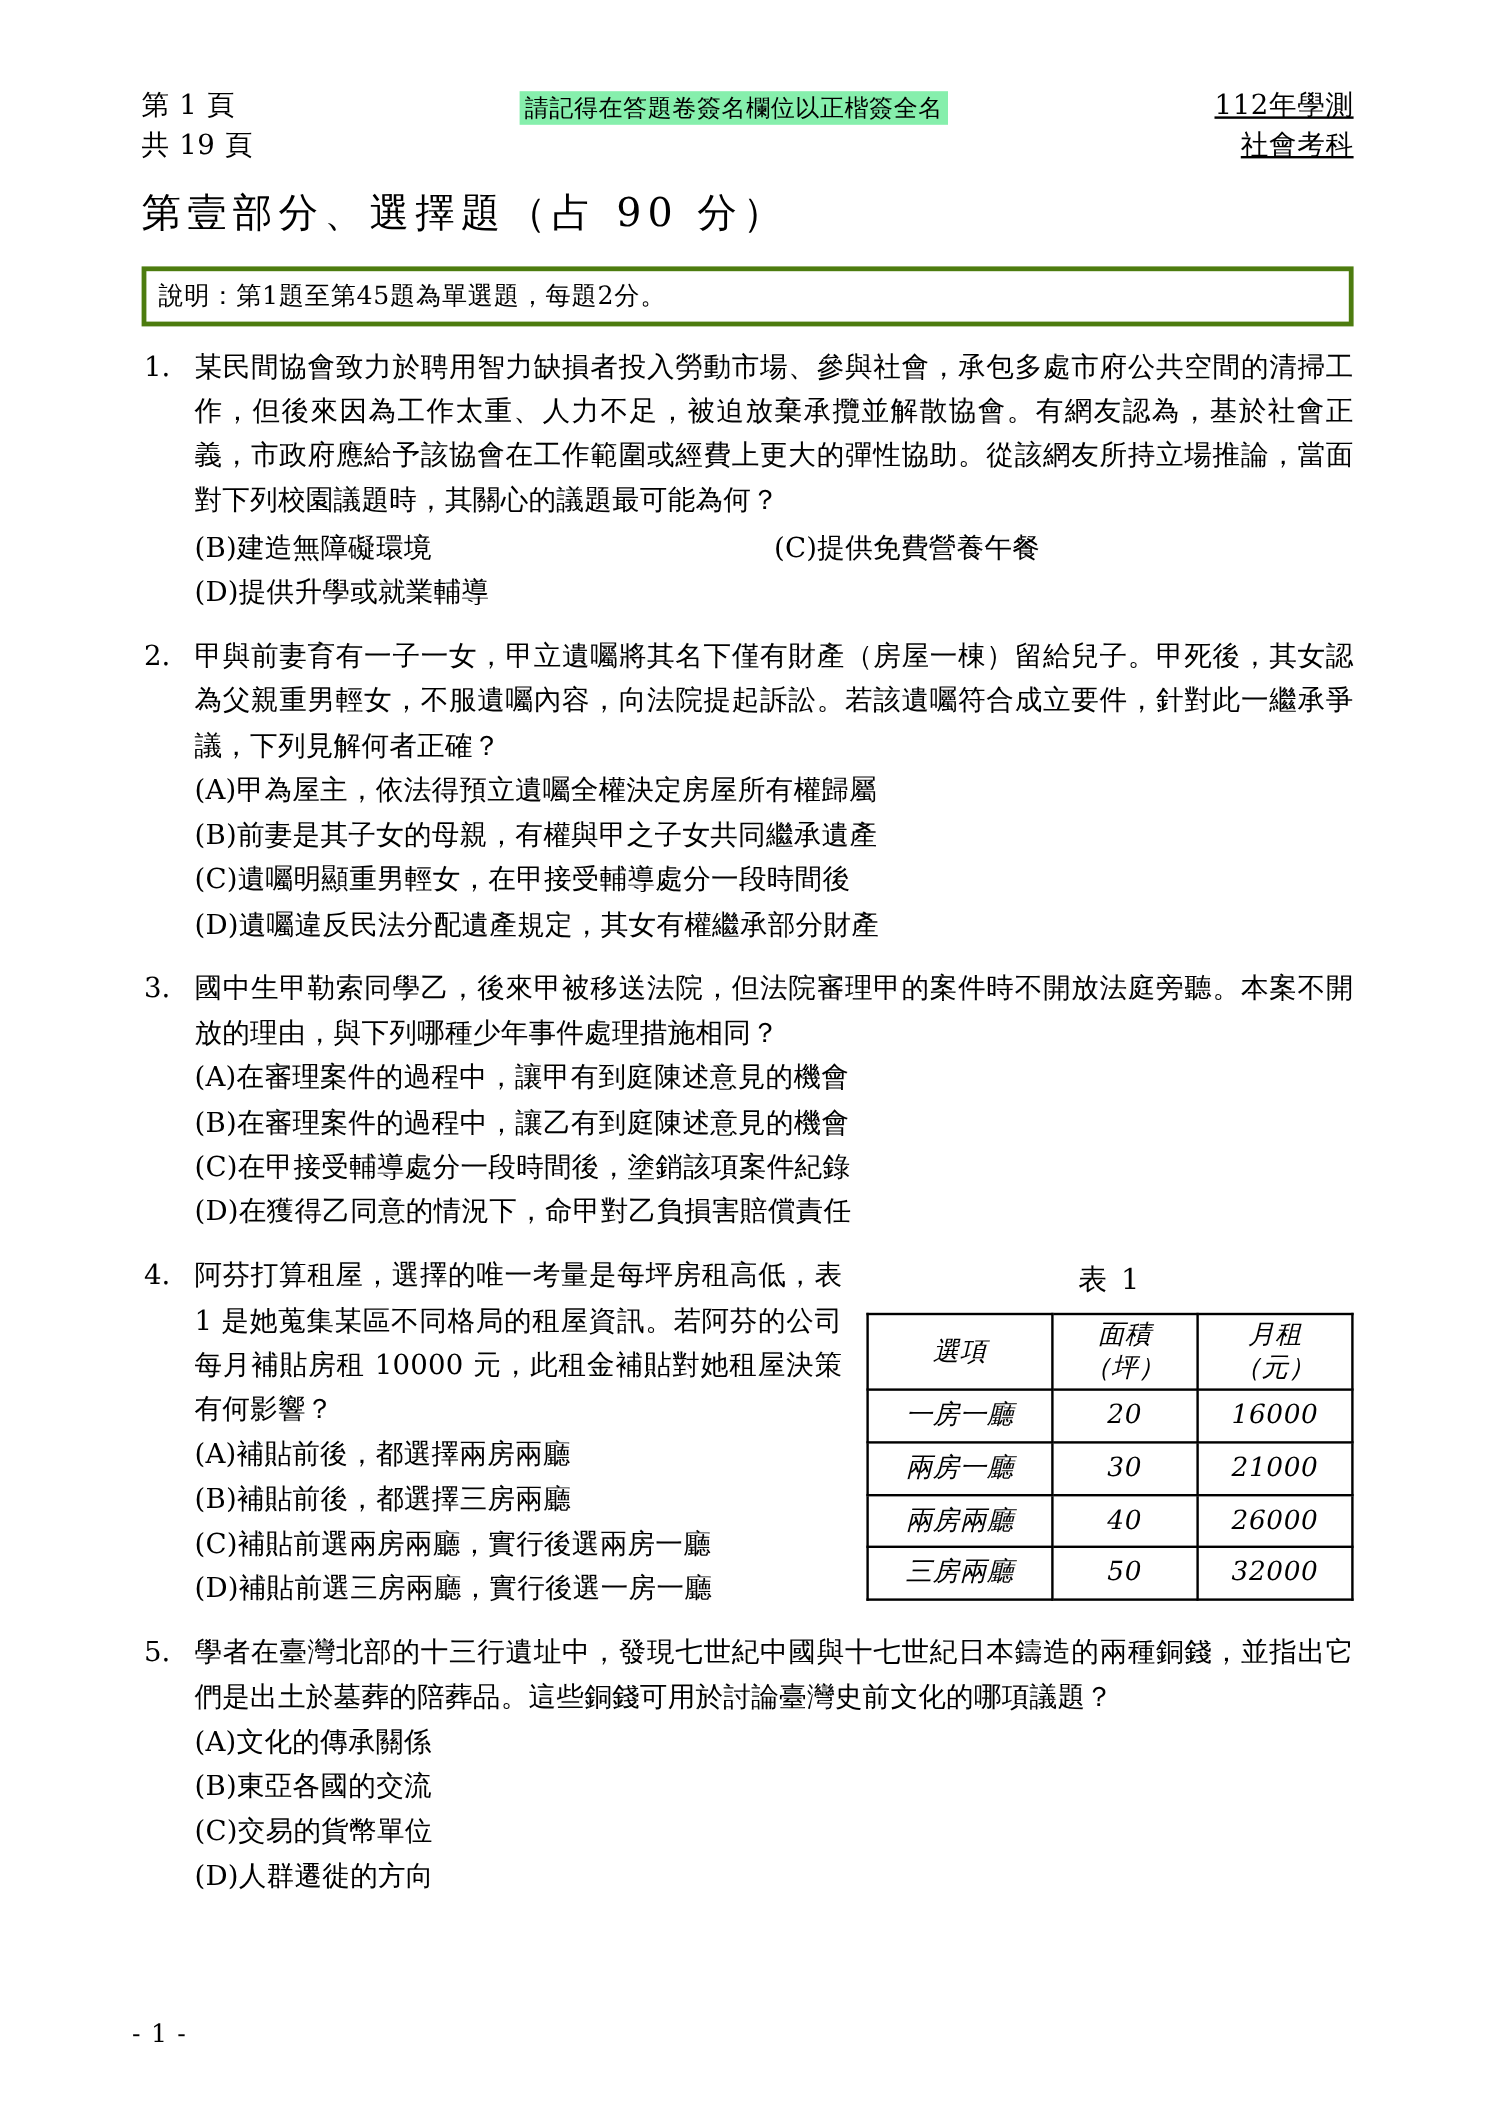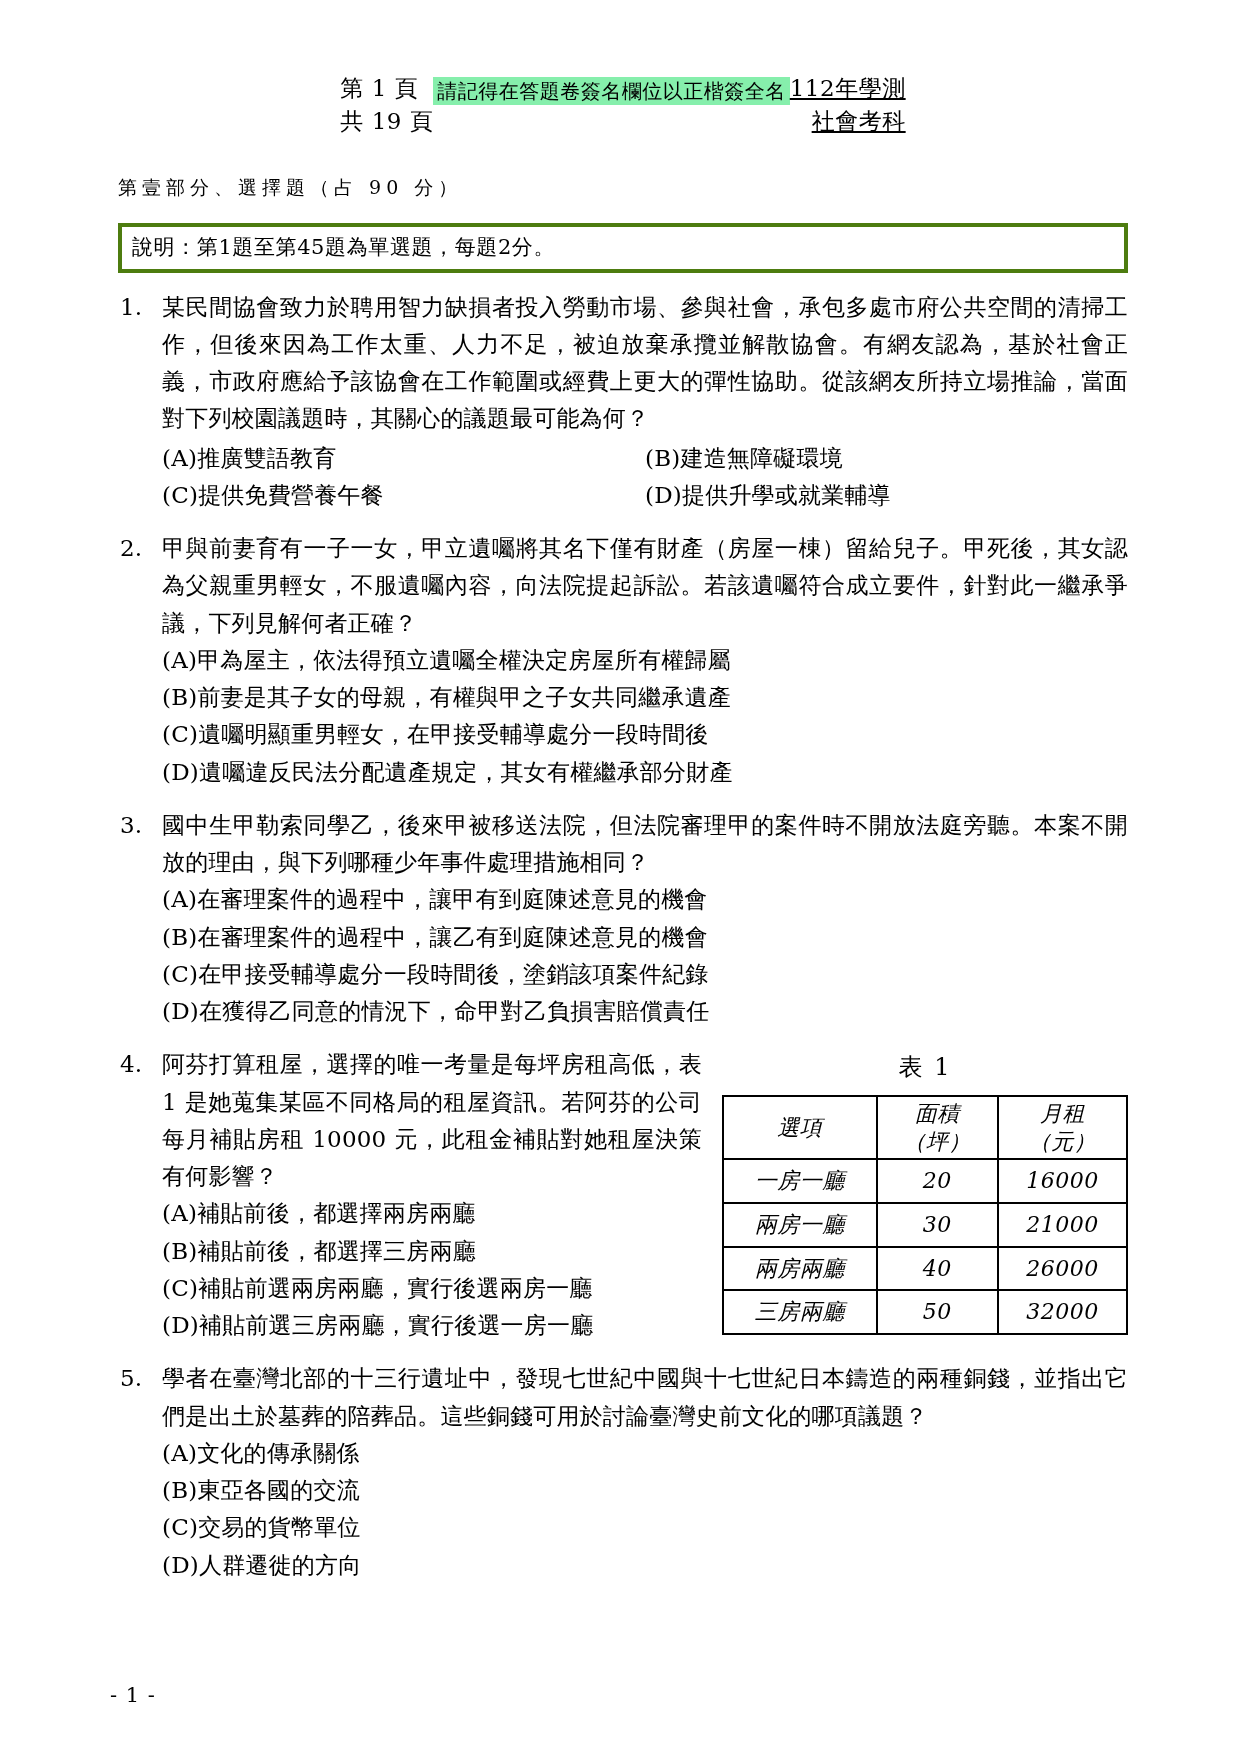--- a/index.html
+++ b/index.html
@@ -24,21 +24,21 @@
   .content {
     position: absolute;
     left: 118px;
     top: 72px;
     width: 1010px;
   }
   
   .pg-header {
     display: flex;
     align-items: flex-start;
-    justify-content: center;
+    justify-content: space-between;
     font-size: 23px;
     line-height: 1.45;
   }
   .hdr-left, .hdr-right {
     white-space: nowrap;
   }
   .hdr-left div, .hdr-right div {
     letter-spacing: 0.5px;
   }
   .hdr-right {
@@ -50,22 +50,22 @@
   }
   .hdr-note {
     background: #86efac;
     font-size: 20px;
     padding: 2px 4px;
     letter-spacing: 0.5px;
     white-space: nowrap;
   }
   
   .section-title {
-    margin-top: 36px;
-    font-size: 19px;
+    margin-top: 16px;
+    font-size: 33px;
     letter-spacing: 5px;
     white-space: nowrap;
   }
   
   .instruction-box {
     margin-top: 22px;
     border: 4px solid #4d7c0f;
     padding: 6px 10px 8px 10px;
     font-size: 21px;
     letter-spacing: 0.6px;
@@ -189,21 +189,20 @@
 
     <div class="instruction-box">
       <span>說明：第1題至第45題為單選題，每題2分。</span>
     </div>
 
     <div class="q">
       <div class="q-num">1.</div>
       <div class="q-body">
         <div class="q-stem">某民間協會致力於聘用智力缺損者投入勞動市場、參與社會，承包多處市府公共空間的清掃工作，但後來因為工作太重、人力不足，被迫放棄承攬並解散協會。有網友認為，基於社會正義，市政府應給予該協會在工作範圍或經費上更大的彈性協助。從該網友所持立場推論，當面對下列校園議題時，其關心的議題最可能為何？</div>
         <div class="opts-2col">
-          <div class="opt">(A)推廣雙語教育</div>
           <div class="opt">(B)建造無障礙環境</div>
           <div class="opt">(C)提供免費營養午餐</div>
           <div class="opt">(D)提供升學或就業輔導</div>
         </div>
       </div>
     </div>
 
     <div class="q">
       <div class="q-num">2.</div>
       <div class="q-body">

